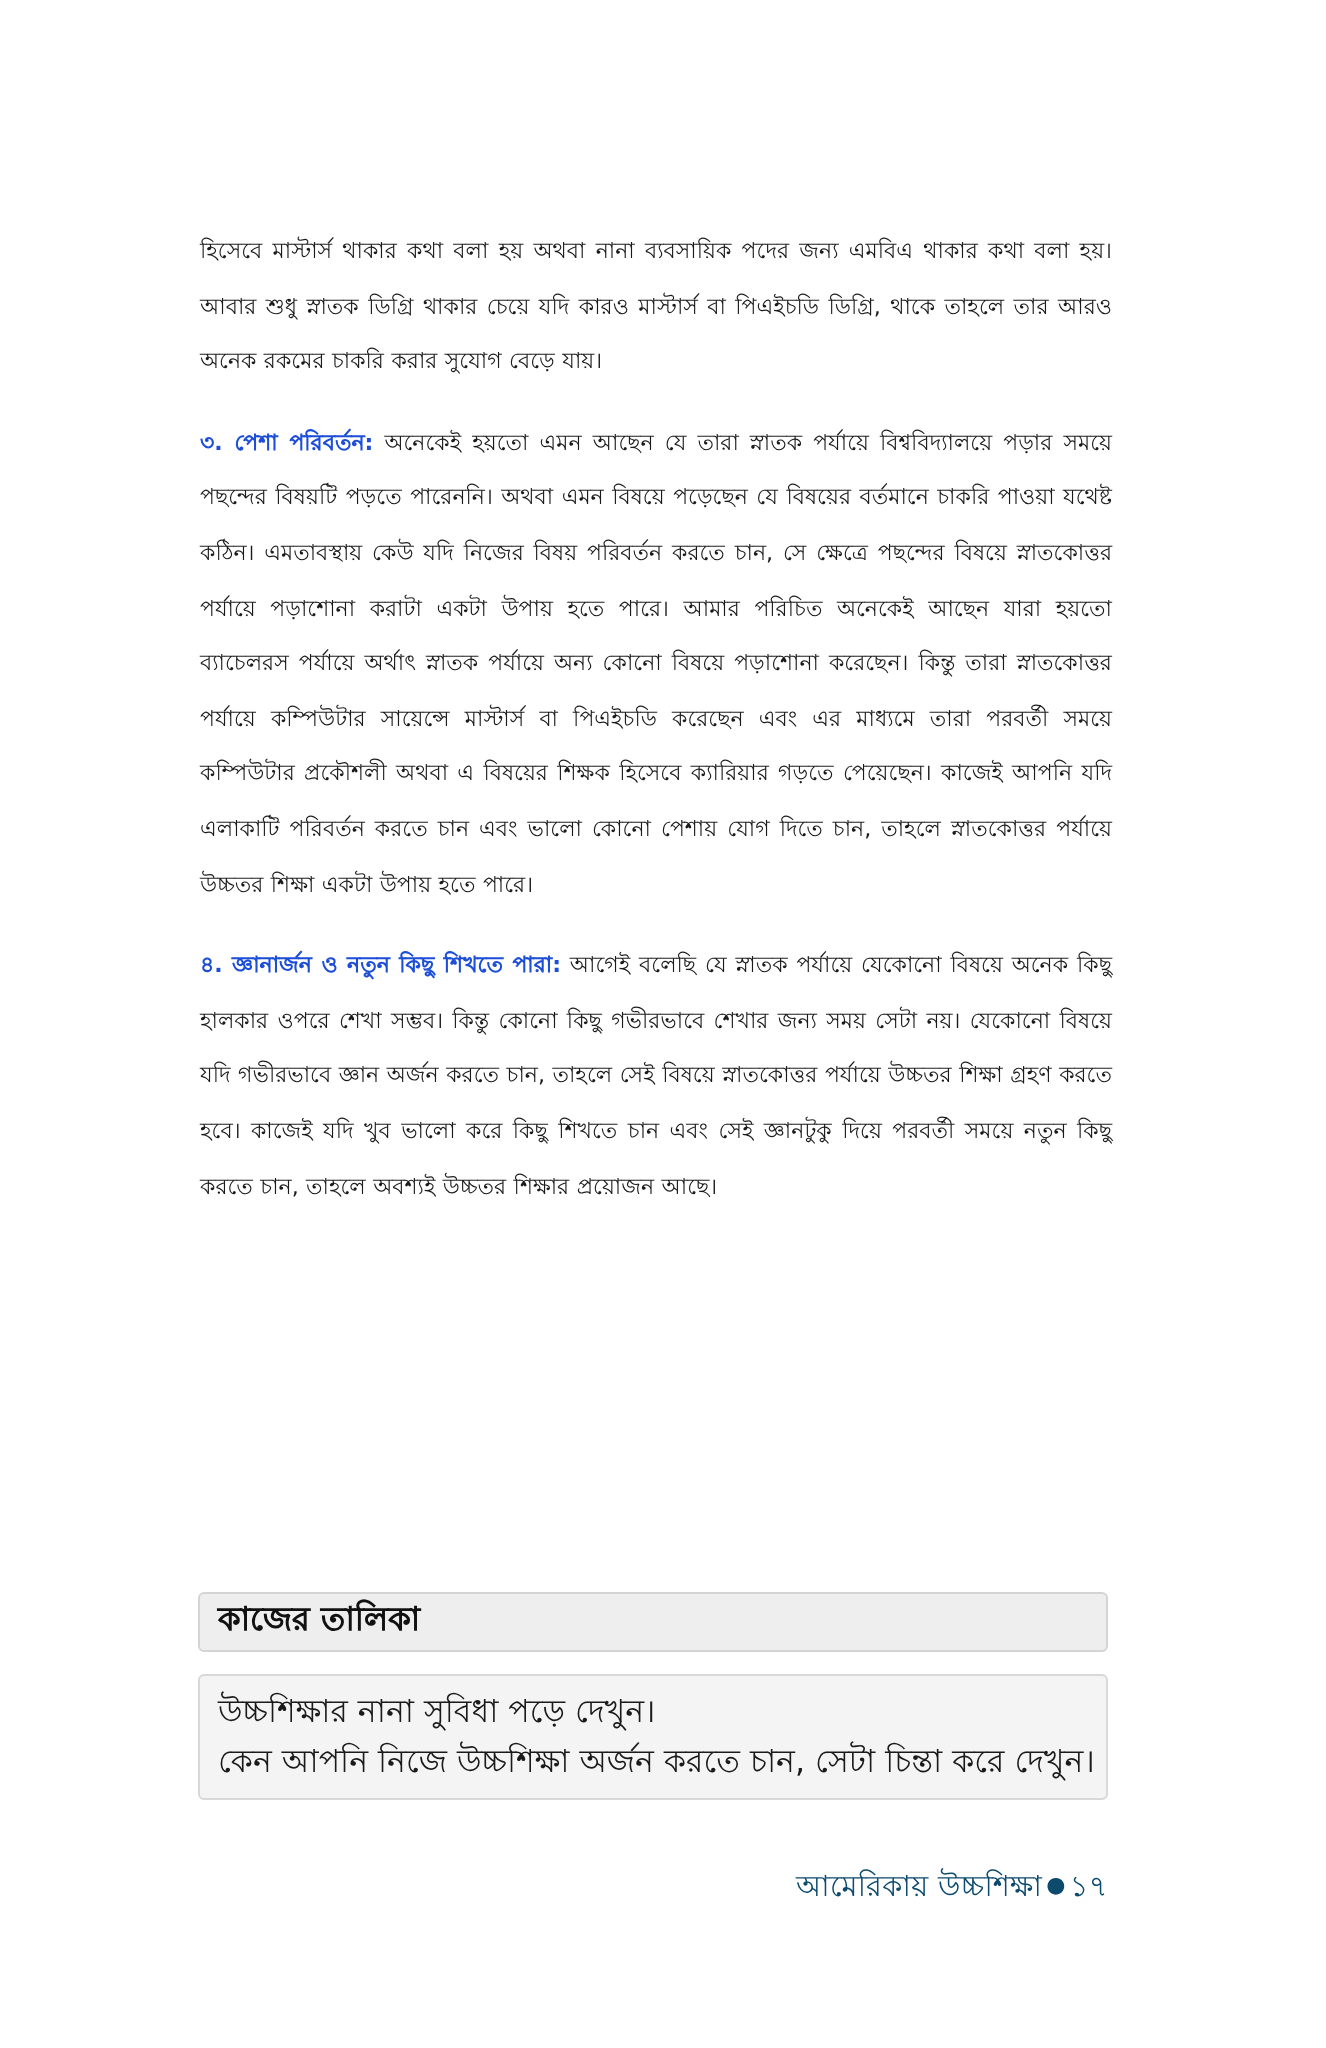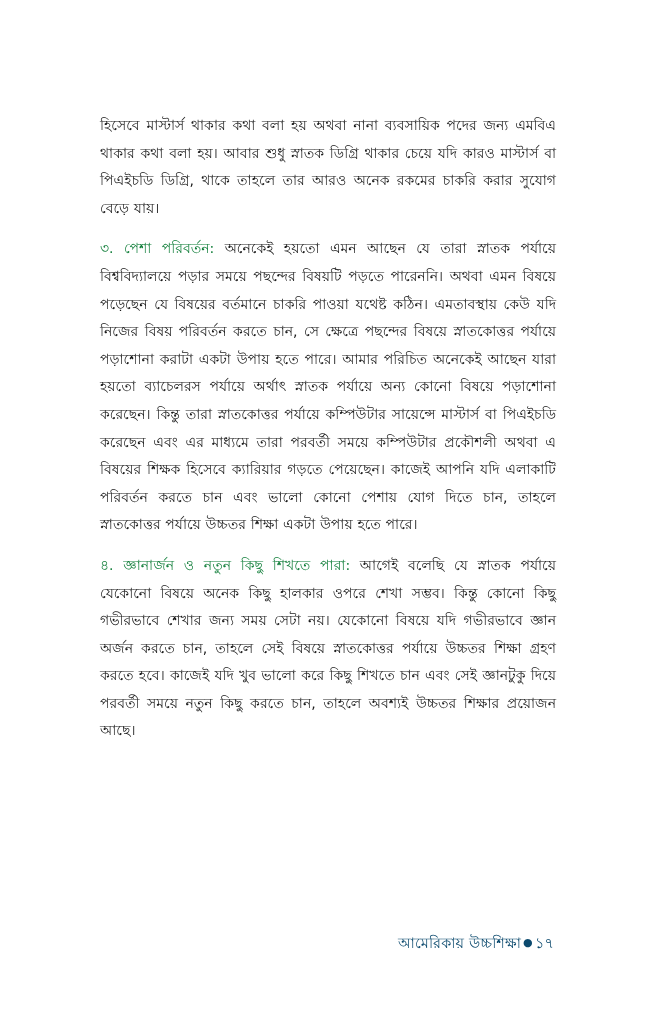--- a/index.html
+++ b/index.html
@@ -20,34 +20,34 @@
     box-sizing: border-box;
   }
   .content {
     position: absolute;
     left: 100px;
     top: 112px;
     width: 456px;
   }
   .para {
     margin: 0 0 0 0;
-    font-size: 14px;
+    font-size: 11px;
     line-height: 27.6px;
     color: #1a1a1a;
     text-align: justify;
     text-justify: inter-word;
     word-spacing: 0.02em;
     font-family: "DejaVu Sans", "Liberation Sans", sans-serif;
   }
   .para + .para {
     margin-top: 13px;
   }
   .para .lead {
-    font-weight: normal;
-    color: #15803d;
+    font-weight: bold;
+    color: #1d4ed8;
     margin-top: 35px;
   }
 
   .task-block {
     position: absolute;
     left: 99px;
     top: 796px;
     width: 455px;
   }
   .task-header {
@@ -104,16 +104,23 @@
   <div class="content">
 
     <p class="para"><span>হিসেবে মাস্টার্স থাকার কথা বলা হয় অথবা নানা ব্যবসায়িক পদের জন্য এমবিএ থাকার কথা বলা হয়। আবার শুধু স্নাতক ডিগ্রি থাকার চেয়ে যদি কারও মাস্টার্স বা পিএইচডি ডিগ্রি, থাকে তাহলে তার আরও অনেক রকমের চাকরি করার সুযোগ বেড়ে যায়।</span></p>
 
     <p class="para"><span class="lead">৩. পেশা পরিবর্তন:</span><span> অনেকেই হয়তো এমন আছেন যে তারা স্নাতক পর্যায়ে বিশ্ববিদ্যালয়ে পড়ার সময়ে পছন্দের বিষয়টি পড়তে পারেননি। অথবা এমন বিষয়ে পড়েছেন যে বিষয়ের বর্তমানে চাকরি পাওয়া যথেষ্ট কঠিন। এমতাবস্থায় কেউ যদি নিজের বিষয় পরিবর্তন করতে চান, সে ক্ষেত্রে পছন্দের বিষয়ে স্নাতকোত্তর পর্যায়ে পড়াশোনা করাটা একটা উপায় হতে পারে। আমার পরিচিত অনেকেই আছেন যারা হয়তো ব্যাচেলরস পর্যায়ে অর্থাৎ স্নাতক পর্যায়ে অন্য কোনো বিষয়ে পড়াশোনা করেছেন। কিন্তু তারা স্নাতকোত্তর পর্যায়ে কম্পিউটার সায়েন্সে মাস্টার্স বা পিএইচডি করেছেন এবং এর মাধ্যমে তারা পরবর্তী সময়ে কম্পিউটার প্রকৌশলী অথবা এ বিষয়ের শিক্ষক হিসেবে ক্যারিয়ার গড়তে পেয়েছেন। কাজেই আপনি যদি এলাকাটি পরিবর্তন করতে চান এবং ভালো কোনো পেশায় যোগ দিতে চান, তাহলে স্নাতকোত্তর পর্যায়ে উচ্চতর শিক্ষা একটা উপায় হতে পারে।</span></p>
 
     <p class="para"><span class="lead">৪. জ্ঞানার্জন ও নতুন কিছু শিখতে পারা:</span><span> আগেই বলেছি যে স্নাতক পর্যায়ে যেকোনো বিষয়ে অনেক কিছু হালকার ওপরে শেখা সম্ভব। কিন্তু কোনো কিছু গভীরভাবে শেখার জন্য সময় সেটা নয়। যেকোনো বিষয়ে যদি গভীরভাবে জ্ঞান অর্জন করতে চান, তাহলে সেই বিষয়ে স্নাতকোত্তর পর্যায়ে উচ্চতর শিক্ষা গ্রহণ করতে হবে। কাজেই যদি খুব ভালো করে কিছু শিখতে চান এবং সেই জ্ঞানটুকু দিয়ে পরবর্তী সময়ে নতুন কিছু করতে চান, তাহলে অবশ্যই উচ্চতর শিক্ষার প্রয়োজন আছে।</span></p>
 
   </div>
 
+  <div class="task-block">
+    <div class="task-header">কাজের তালিকা</div>
+    <div class="task-body">
+      <div class="task-item">উচ্চশিক্ষার নানা সুবিধা পড়ে দেখুন।</div>
+      <div class="task-item">কেন আপনি নিজে উচ্চশিক্ষা অর্জন করতে চান, সেটা চিন্তা করে দেখুন।</div>
+    </div>
+  </div>
 
   <div class="footer"><span>আমেরিকায় উচ্চশিক্ষা</span><span class="sep">●</span><span>১৭</span></div>
 
 </div>
 
 </body></html>

